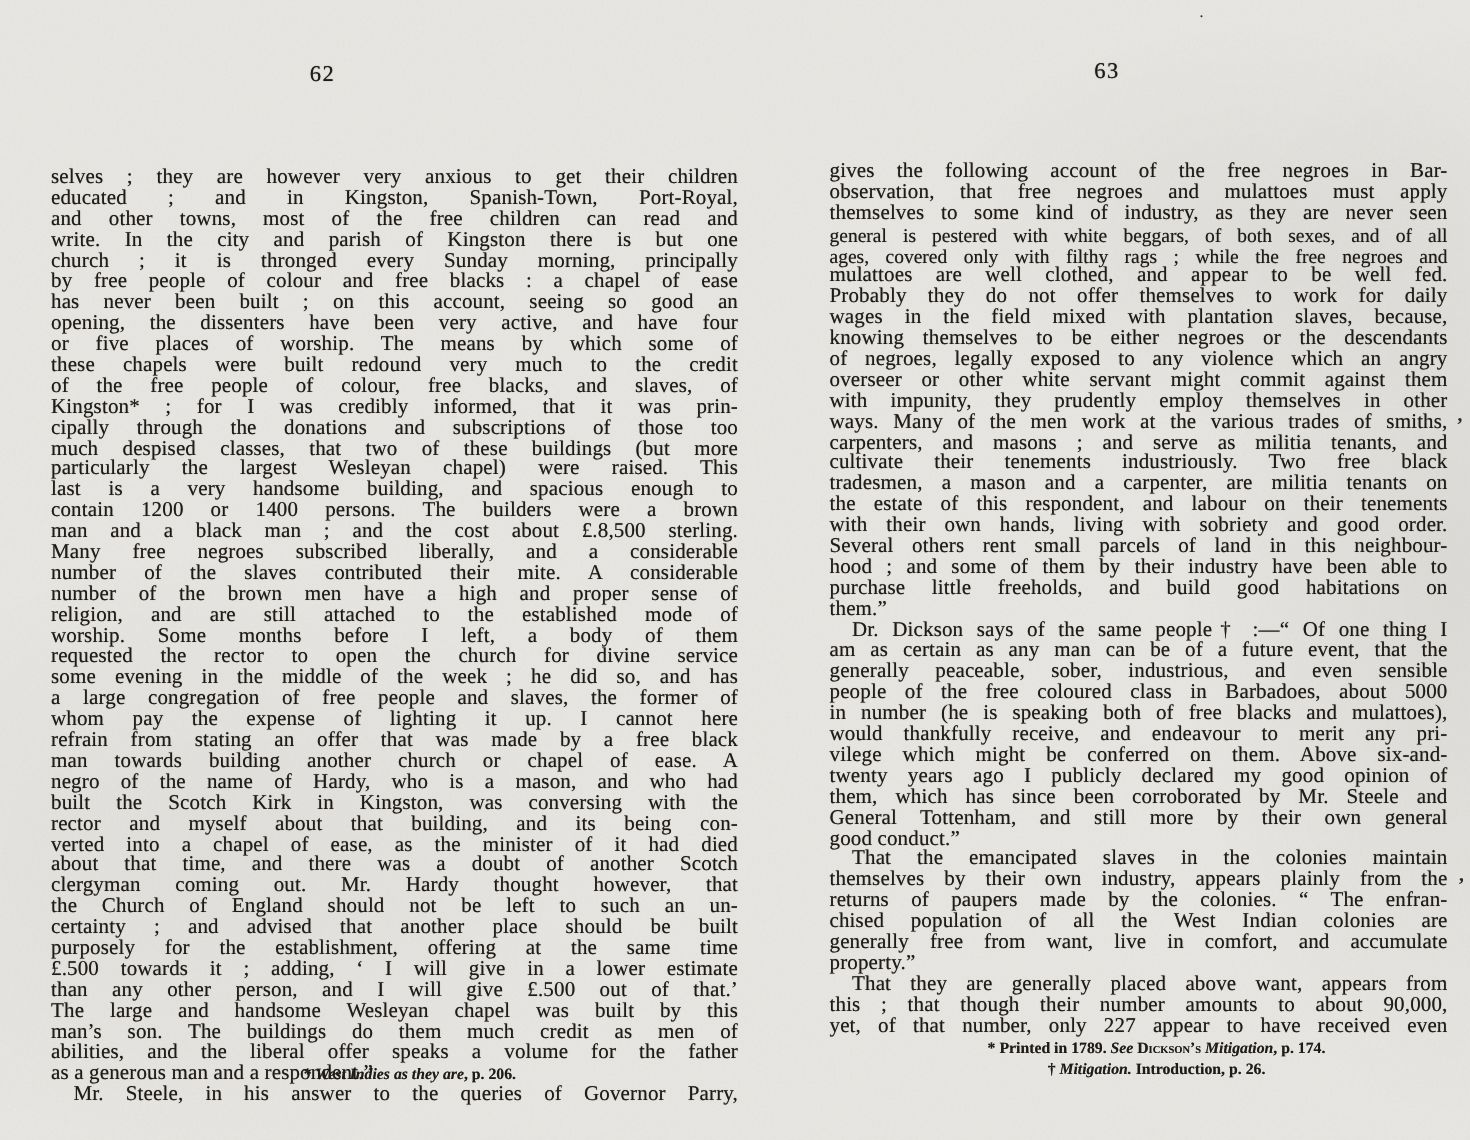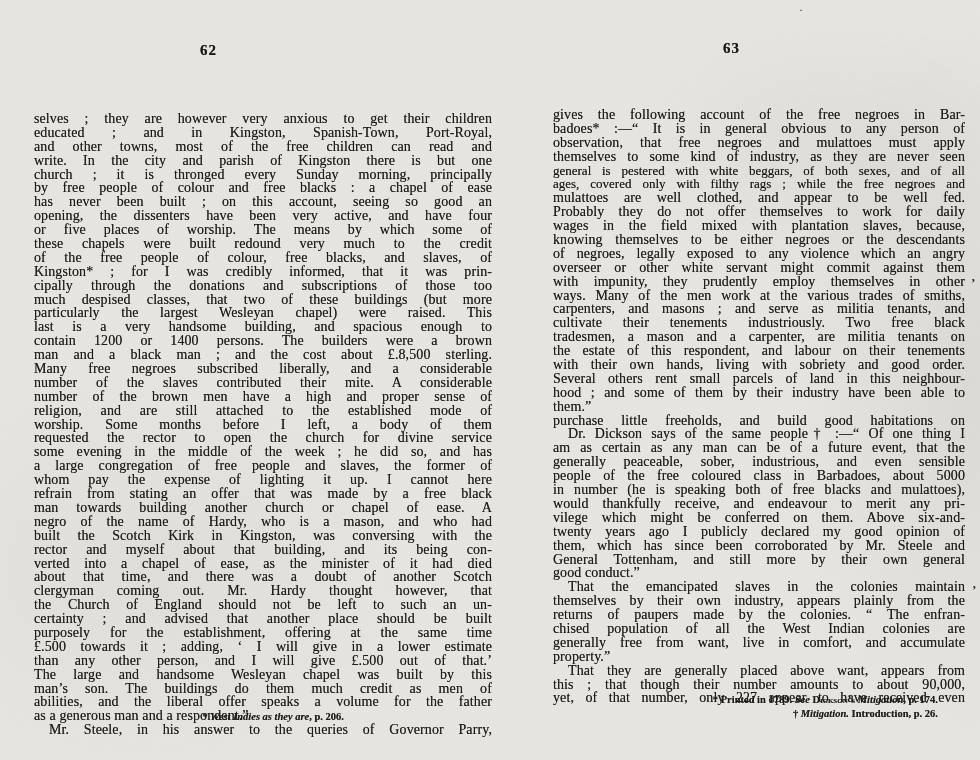--- a/index.html
+++ b/index.html
@@ -13,21 +13,22 @@
       radial-gradient(ellipse 250px 500px at 99% 50%, rgba(0,0,0,0.05), transparent 75%),
       #e8e7e3;
     font-family:"Liberation Serif","DejaVu Serif",serif;
     color:#1b1713;
   }
   .page{position:absolute;}
   .p62{left:34px;top:42px;width:458px;height:700px;}
   .p63{left:553px;top:42px;width:412px;height:700px;}
   .pnum{
     position:absolute;top:0;width:30px;
-    font-size:15px;font-weight:bold;letter-spacing:1px;
+    text-align:center;
+    font-size:15px;font-weight:normal;letter-spacing:1px;
     text-shadow:0 0 .6px rgba(20,16,12,.8);
   }
   .p62 .pnum{left:166px;}
   .p63 .pnum{left:170px;top:-2px;}
   .tb{position:absolute;left:0;right:0;margin-top:40px;}
   .p62 .tb{top:30px;}
   .p63 .tb{top:26px;}
   .line{
     height:13.9px;
     font-size:14px;
@@ -37,21 +38,21 @@
     white-space:normal;
     overflow:visible;
     letter-spacing:.1px;
     text-shadow:0 0 .45px rgba(27,23,19,.65);
   }
   .line.pend{text-align-last:left;}
   .line.ind{text-indent:15px;}
   .line.cond{font-size:13px;letter-spacing:0;}
   .fns{position:absolute;font-size:10.5px;line-height:14px;}
   .fns62{top:668px;left:50px;width:260px;text-align:right;font-weight:bold;}
-  .fns63{top:651px;left:25px;width:360px;text-align:right;font-weight:bold;}
+  .fns63{top:651px;left:38px;width:360px;text-align:center;font-weight:bold;}
   .footnote{text-shadow:0 0 .4px rgba(27,23,19,.6);}
   .it{font-style:italic;}
   .sc{font-variant:small-caps;}
   .artifact{position:absolute;color:#2a241e;font-size:13px;font-weight:bold;}
   #noise{position:absolute;left:0;top:0;width:980px;height:760px;pointer-events:none;opacity:.5;}
 </style>
 </head>
 <body>
 
 <div id="scan">
@@ -107,42 +108,41 @@
       </div>
     <div class="fns fns62">
         <div class="footnote"><span>* </span><span class="it">West Indies as they are</span><span>, p. 206.</span></div>
       </div>
   </div>
 
   <div class="page p63">
     <div class="pnum">63</div>
     <div class="tb">
         <div class="line">gives the following account of the free negroes in Bar-</div>
-        <div class="line">badoes* :—“ It is in general obvious to any person of</div>
         <div class="line">observation, that free negroes and mulattoes must apply</div>
         <div class="line">themselves to some kind of industry, as they are never seen</div>
         <div class="line cond">general is pestered with white beggars, of both sexes, and of all</div>
         <div class="line cond">ages, covered only with filthy rags ; while the free negroes and</div>
         <div class="line">mulattoes are well clothed, and appear to be well fed.</div>
         <div class="line">Probably they do not offer themselves to work for daily</div>
         <div class="line">wages in the field mixed with plantation slaves, because,</div>
         <div class="line">knowing themselves to be either negroes or the descendants</div>
         <div class="line">of negroes, legally exposed to any violence which an angry</div>
         <div class="line">overseer or other white servant might commit against them</div>
         <div class="line">with impunity, they prudently employ themselves in other</div>
         <div class="line">ways.  Many of the men work at the various trades of smiths,</div>
         <div class="line">carpenters, and masons ; and serve as militia tenants, and</div>
         <div class="line">cultivate their tenements industriously.  Two free black</div>
         <div class="line">tradesmen, a mason and a carpenter, are militia tenants on</div>
         <div class="line">the estate of this respondent, and labour on their tenements</div>
         <div class="line">with their own hands, living with sobriety and good order.</div>
         <div class="line">Several others rent small parcels of land in this neighbour-</div>
         <div class="line">hood ; and some of them by their industry have been able to</div>
+        <div class="line">purchase little freeholds, and build good habitations on</div>
         <div class="line pend">them.”</div>
-        <div class="line">purchase little freeholds, and build good habitations on</div>
         <div class="line ind">Dr. Dickson says of the same people† :—“ Of one thing I</div>
         <div class="line">am as certain as any man can be of a future event, that the</div>
         <div class="line">generally peaceable, sober, industrious, and even sensible</div>
         <div class="line">people of the free coloured class in Barbadoes, about 5000</div>
         <div class="line">in number (he is speaking both of free blacks and mulattoes),</div>
         <div class="line">would thankfully receive, and endeavour to merit any pri-</div>
         <div class="line">vilege which might be conferred on them.  Above six-and-</div>
         <div class="line">twenty years ago I publicly declared my good opinion of</div>
         <div class="line">them, which has since been corroborated by Mr. Steele and</div>
         <div class="line">General Tottenham, and still more by their own general</div>

